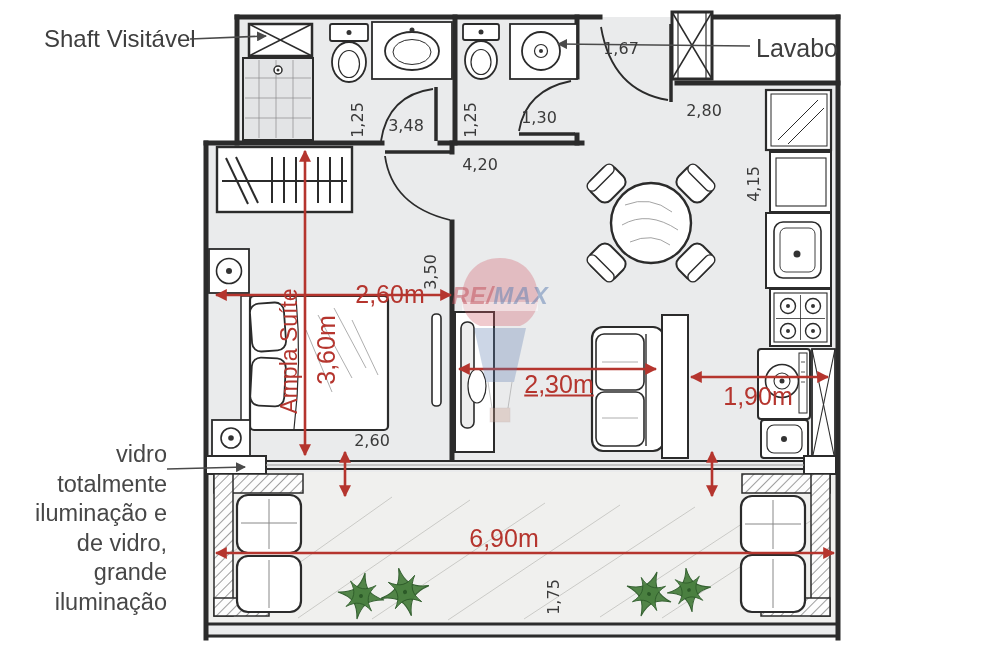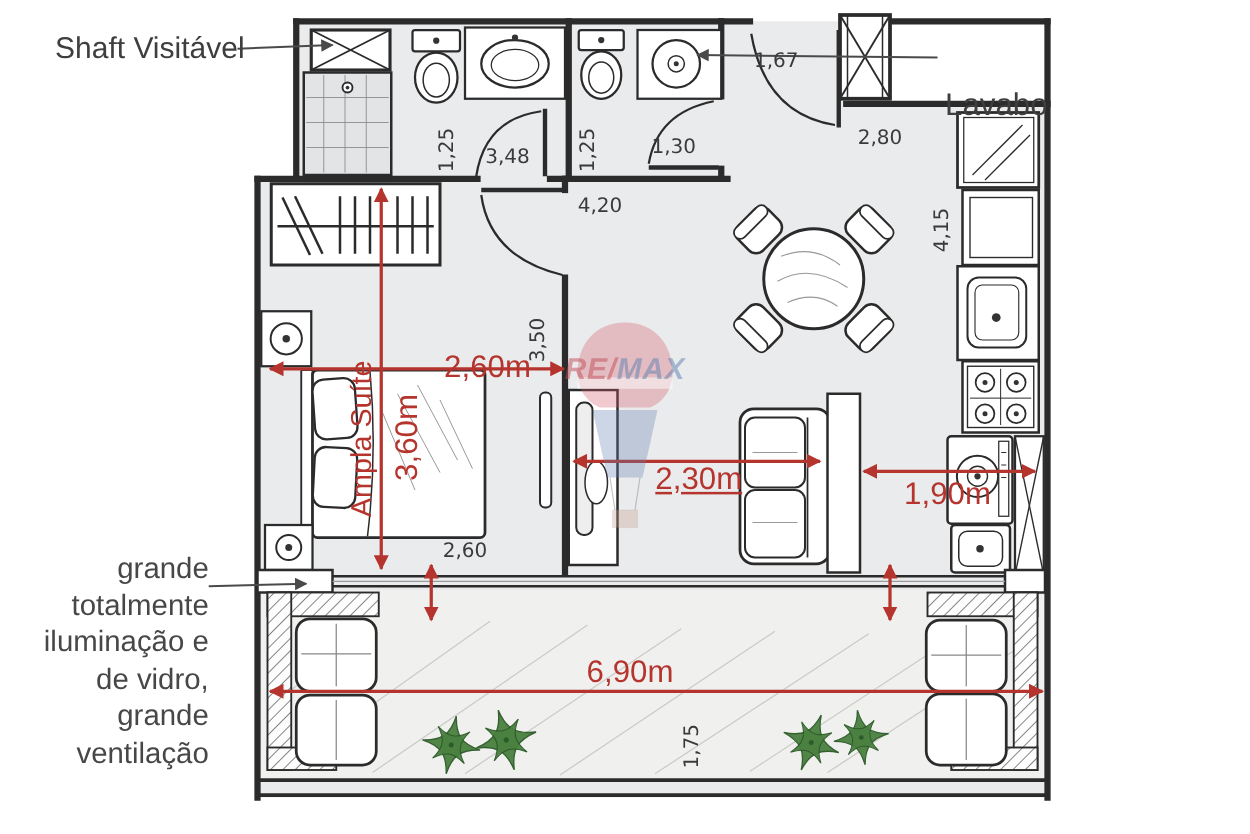--- a/index.html
+++ b/index.html
@@ -352,27 +352,27 @@
     <rect x="22" y="52" width="76" height="9" fill="#fff" opacity="0.5"></rect>
     <path d="M34,78 L86,78 L74,132 L46,132 Z" fill="#5f7fb2" opacity="0.32"></path>
     <line x1="48" y1="132" x2="52" y2="158" stroke="#777" opacity="0.4"></line>
     <line x1="72" y1="132" x2="68" y2="158" stroke="#777" opacity="0.4"></line>
     <rect x="50" y="158" width="20" height="14" fill="#c9a08f" opacity="0.35" stroke="#977" stroke-opacity="0.4"></rect>
   </svg>
   <div class="wm-text"><span class="wm-re">RE</span><span class="wm-re">/</span><span class="wm-max">MAX</span></div>
 </div>
 
 <div class="lbl" style="left:44px;top:25px;">Shaft Visitável</div>
-<div class="lbl" style="left:756px;top:34px;font-size:25px;margin-top:36px;">Lavabo</div>
+<div class="lbl" style="left:756px;top:34px;font-size:25px;">Lavabo</div>
 
 <div class="glass-note">
-  <div>grande totalmente</div>
+  <div>vidro totalmente</div>
   <div>iluminação e</div>
   <div>de vidro, grande</div>
-  <div>ventilação</div>
+  <div>iluminação</div>
 </div>
 
 <div class="dim-red" style="left:350px;top:294px;margin-left:40px;">2,60m</div>
 <div class="dim-red rot" style="left:326px;top:350px;">3,60m</div>
 <div class="dim-red rot small" style="left:289px;top:351px;">Ampla Suíte</div>
 <div class="dim-red" style="left:559px;top:384px;text-decoration:underline;">2,30m</div>
 <div class="dim-red" style="left:758px;top:396px;">1,90m</div>
 <div class="dim-red" style="left:504px;top:538px;">6,90m</div>
 
 <div class="dim-gray rot" style="left:357px;top:120px;">1,25</div>

